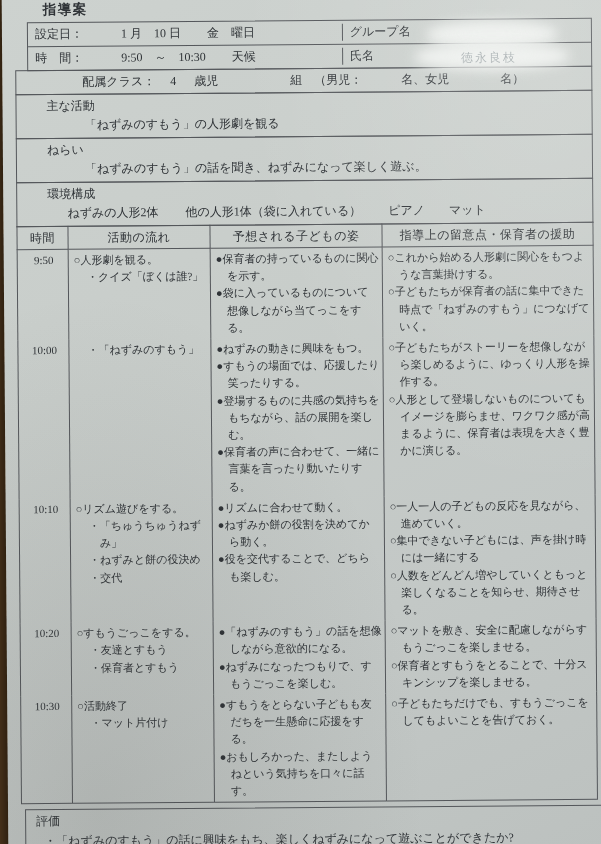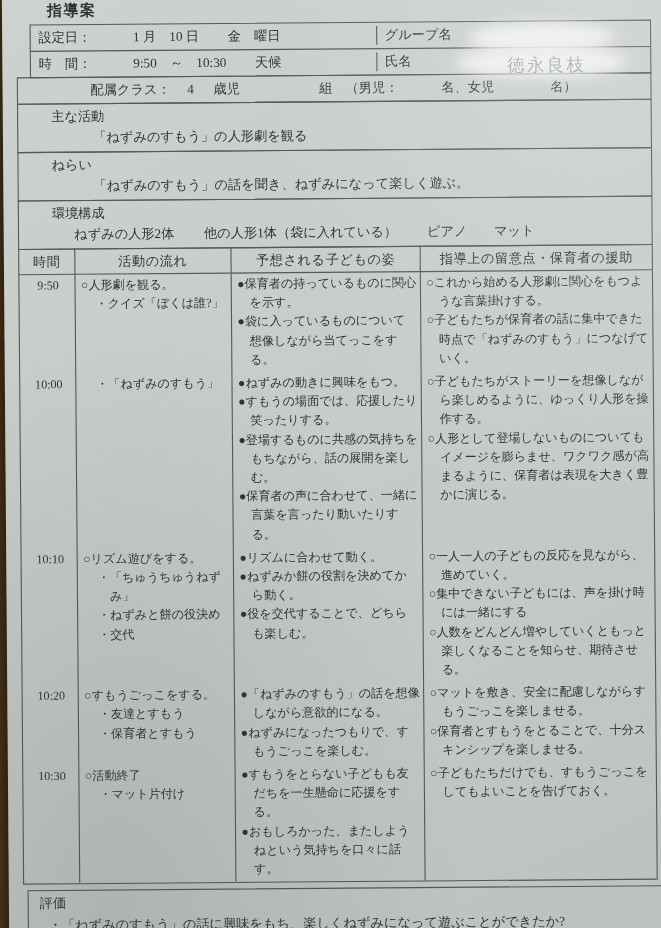--- a/index.html
+++ b/index.html
@@ -27,21 +27,21 @@
   .tbl-top{margin-left:12px;position:relative;}
   .tbl-top .hrow{display:flex;height:23px;align-items:center;}
   .tbl-top .hrow + .hrow{border-top:1px solid #54575b;}
   .tbl-top .cell-l{width:54.5%;padding-left:7px;white-space:nowrap;}
   .tbl-top .cell-r{flex:1;border-left:1px solid #54575b;padding-left:7px;position:relative;}
   .sp-a{margin-left:38px;}
   .sp-b{margin-left:26px;}
   .blob{position:absolute;background:rgba(240,243,240,0.96);border-radius:50%;filter:blur(6px);z-index:2;}
   .blob1{left:398px;top:1px;width:132px;height:27px;}
   .blob2{left:386px;top:23px;width:156px;height:28px;}
-  .faint-name{position:absolute;left:118px;top:3px;z-index:3;color:#8d969a;opacity:0.6;letter-spacing:2px;font-size:16px;}
+  .faint-name{position:absolute;left:118px;top:3px;z-index:3;color:#8d969a;opacity:0.6;letter-spacing:2px;font-size:12px;}
   .class-row{height:23px;display:flex;align-items:center;padding-left:66px;white-space:pre;}
   
   .sec-label{padding:3px 0 0 30px;height:17px;line-height:17px;}
   .sec-content{padding:1px 0 3px 68px;height:19px;line-height:19px;white-space:pre;}
   .sec-content.env{padding-left:50px;}
   
   table.main{width:100%;border-collapse:collapse;margin-top:-1px;table-layout:fixed;}
   table.main th{
     border:1px solid #54575b;font-weight:400;font-size:12px;height:20px;
     text-align:center;padding:1px 0;letter-spacing:0.5px;

